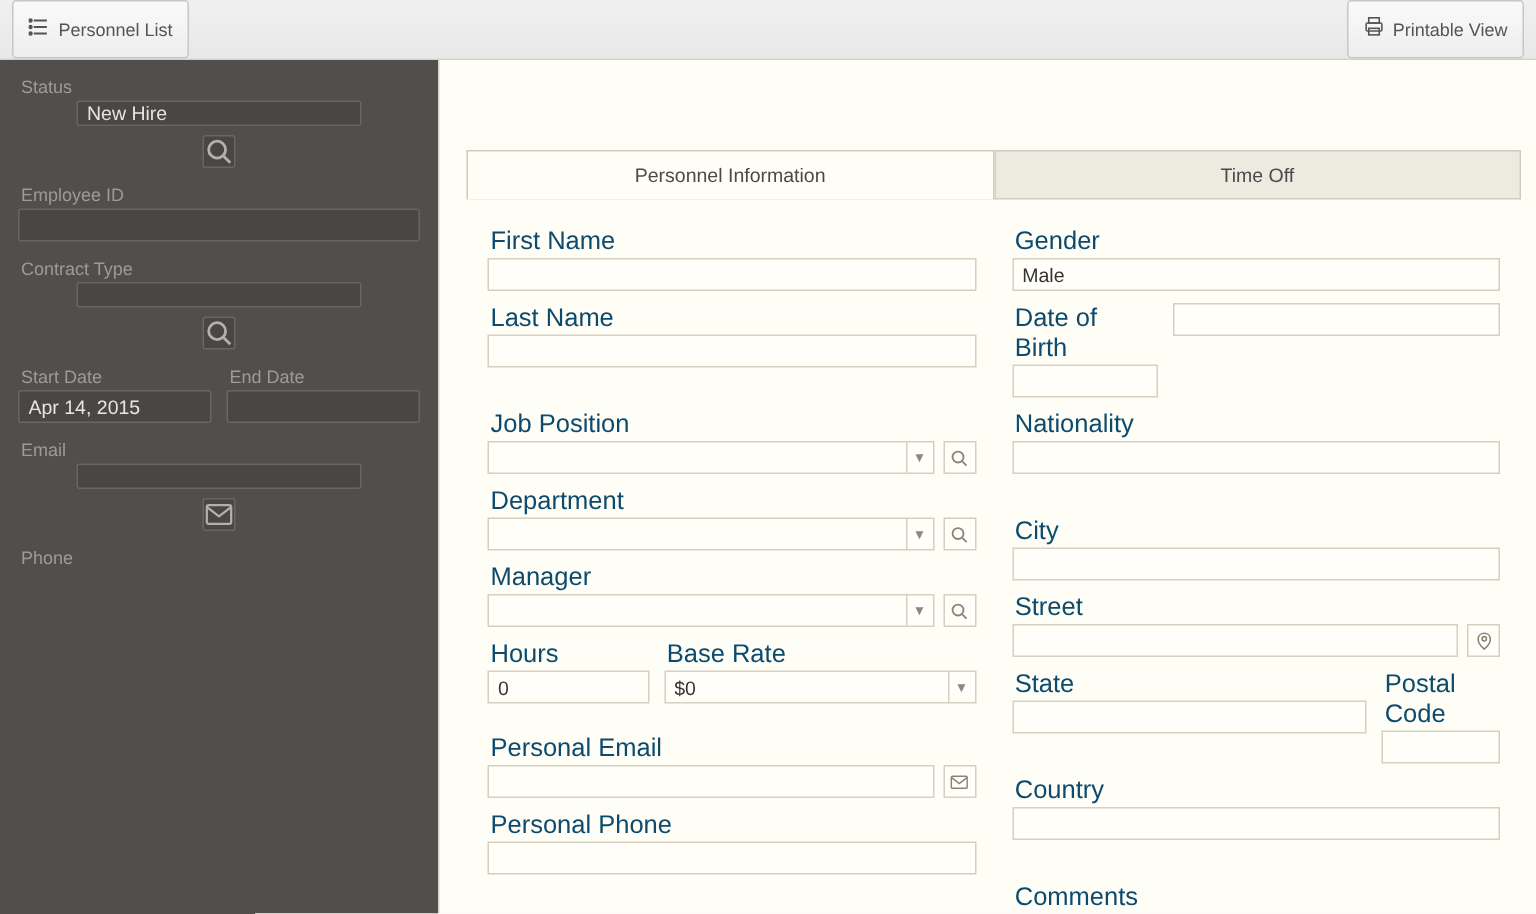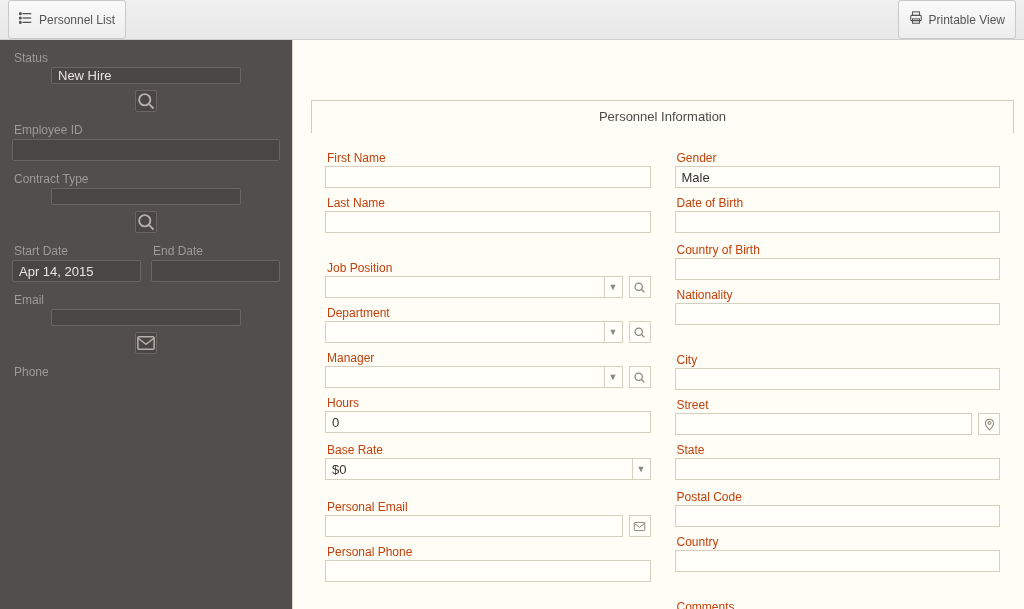--- a/index.html
+++ b/index.html
@@ -116,22 +116,22 @@
     }
     
     .form-columns {
       display: flex;
       gap: 24px;
       padding: 0 14px;
     }
     .form-col { flex: 1; }
     .field { margin-bottom: 8px; }
     .field-label {
-      font-size: 12px;
-      color: #c2410c;
+      font-size: 17px;
+      color: #0c4a6e;
       padding: 0 2px 1px;
     }
     .field-input-row { display: flex; gap: 6px; align-items: stretch; }
     .text-input {
       flex: 1;
       height: 22px;
       border: 1px solid #d5d0c0;
       background: #fffef9;
       font-size: 13px;
       color: #333;
@@ -159,21 +159,21 @@
       width: 22px;
       height: 22px;
       border: 1px solid #d5d0c0;
       background: #fffef9;
       display: flex;
       align-items: center;
       justify-content: center;
       cursor: pointer;
     }
     .icon-btn svg { stroke: #8a8476; width: 13px; height: 13px; }
-    .field-pair { display: flex; gap: 10px; flex-direction: column; }
+    .field-pair { display: flex; gap: 10px; }
     .field-pair > .field { flex: 1; margin-bottom: 0; }
     .spacer { height: 20px; }
     
     .comments-box {
       height: 58px;
       border: 1px solid #d5d0c0;
       background: #fffef9;
       position: relative;
     }
     .scroll-arrows {
@@ -287,20 +287,21 @@
 
     <div class="side-group">
       <div class="side-label">Phone</div>
 
     </div>
   </div>
 
   <div class="content">
     <div class="tabs">
       <div class="tab active">Personnel Information</div>
+      <div class="tab">Time Off</div>
     </div>
 
     <div class="form-columns">
 
       <div class="form-col">
         <div class="field">
           <div class="field-label">First Name</div>
           <div class="field-input-row">
               <input class="text-input" value="" style="">
             </div>
@@ -397,21 +398,20 @@
         <div class="field">
           <div class="field-label">Gender</div>
           <input class="text-input" style="width: 100%;" value="Male">
         </div>
         <div class="field-pair" style="margin-bottom:8px">
           <div class="field" style="flex:0.45">
             <div class="field-label">Date of Birth</div>
             <input class="text-input" style="width: 100%;" value="">
           </div>
           <div class="field">
-            <div class="field-label">Country of Birth</div>
             <input class="text-input" style="width: 100%;" value="">
           </div>
         </div>
         <div class="field">
           <div class="field-label">Nationality</div>
           <input class="text-input" style="width: 100%;" value="">
         </div>
 
         <div class="spacer"></div>
 

